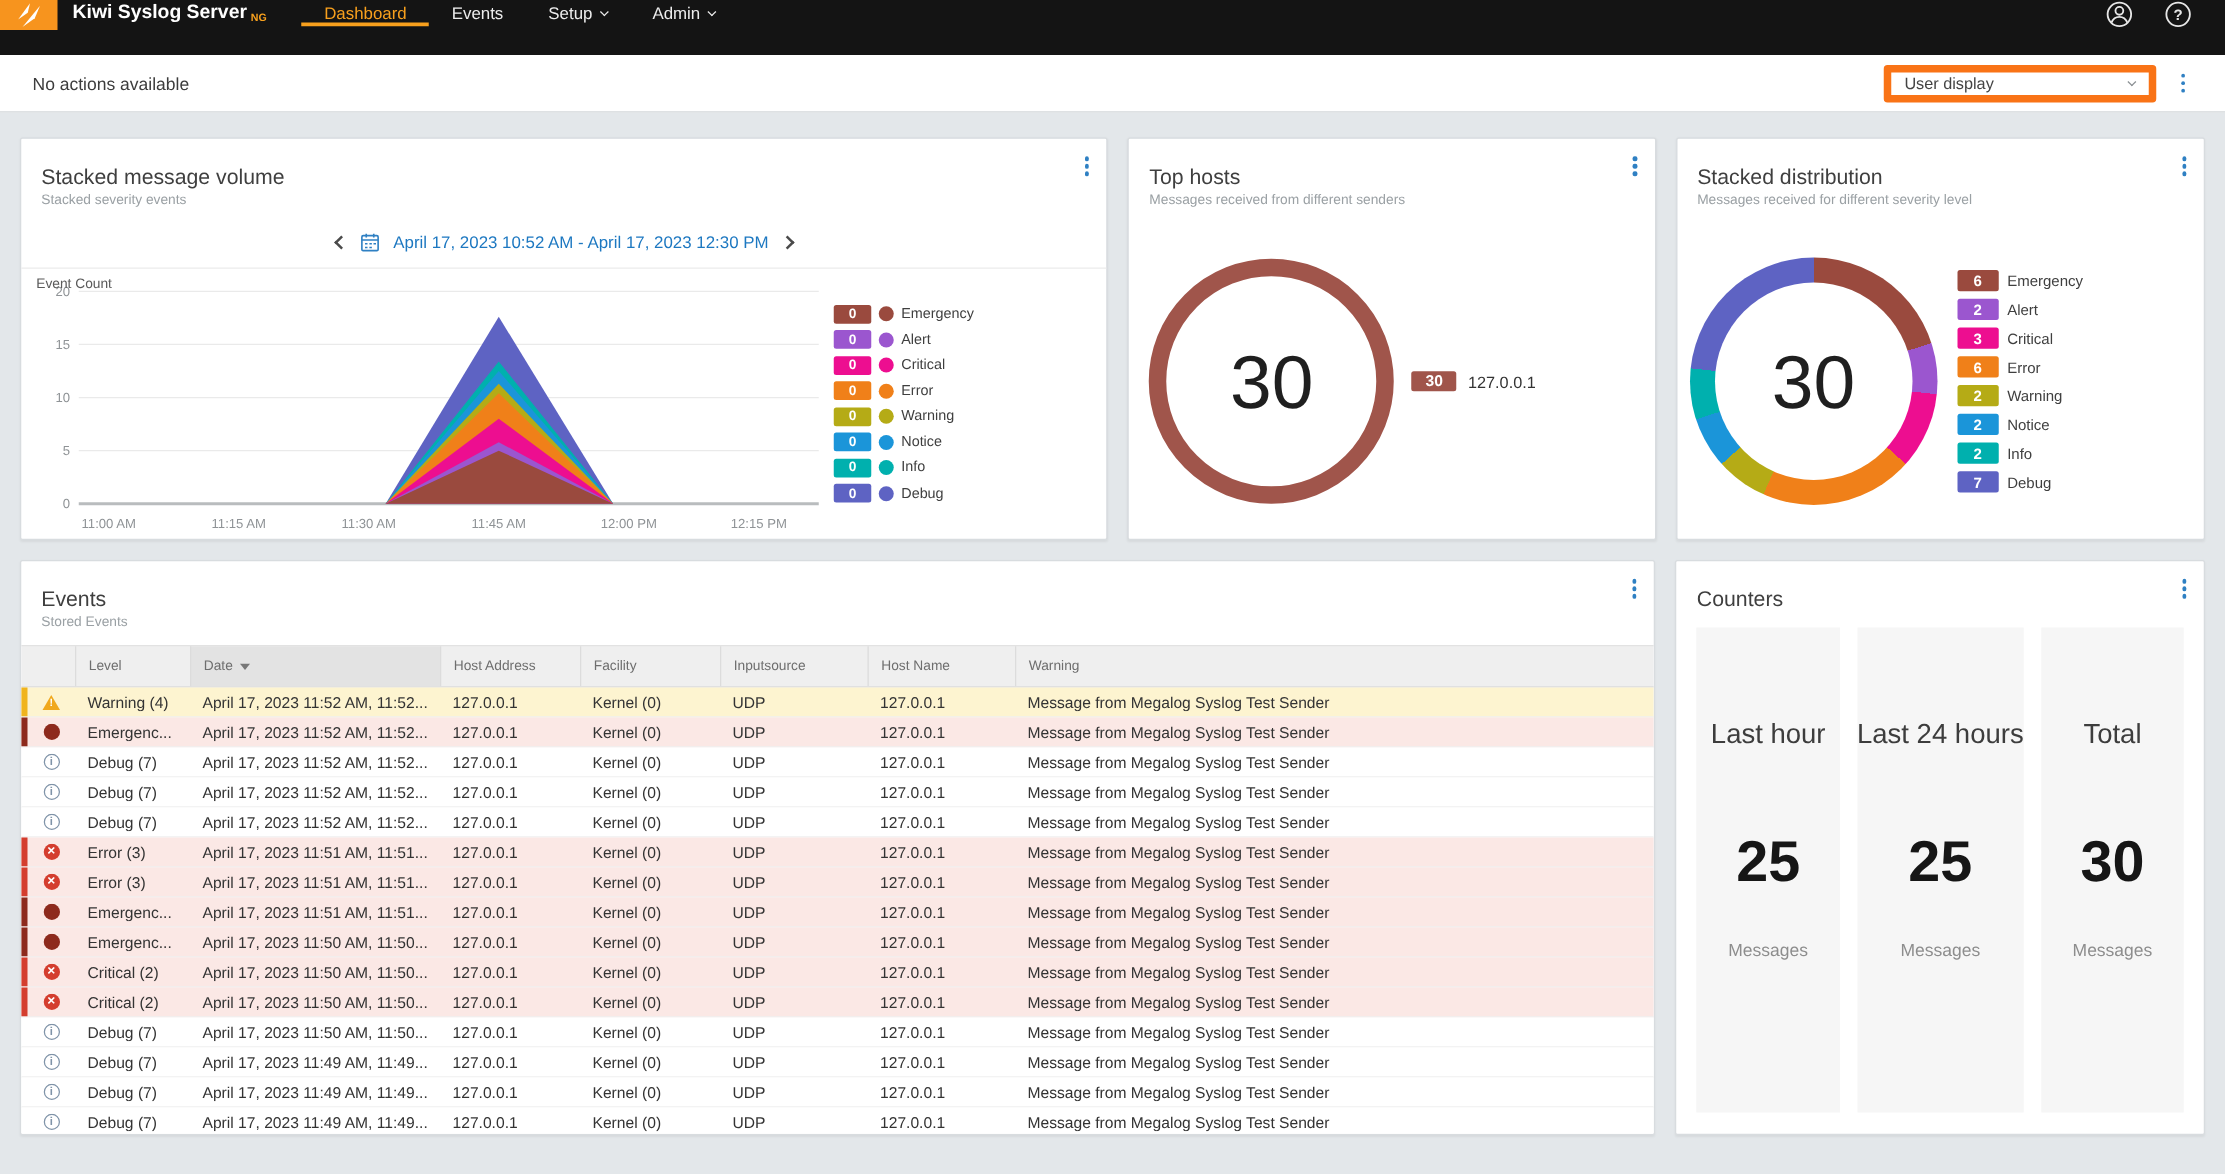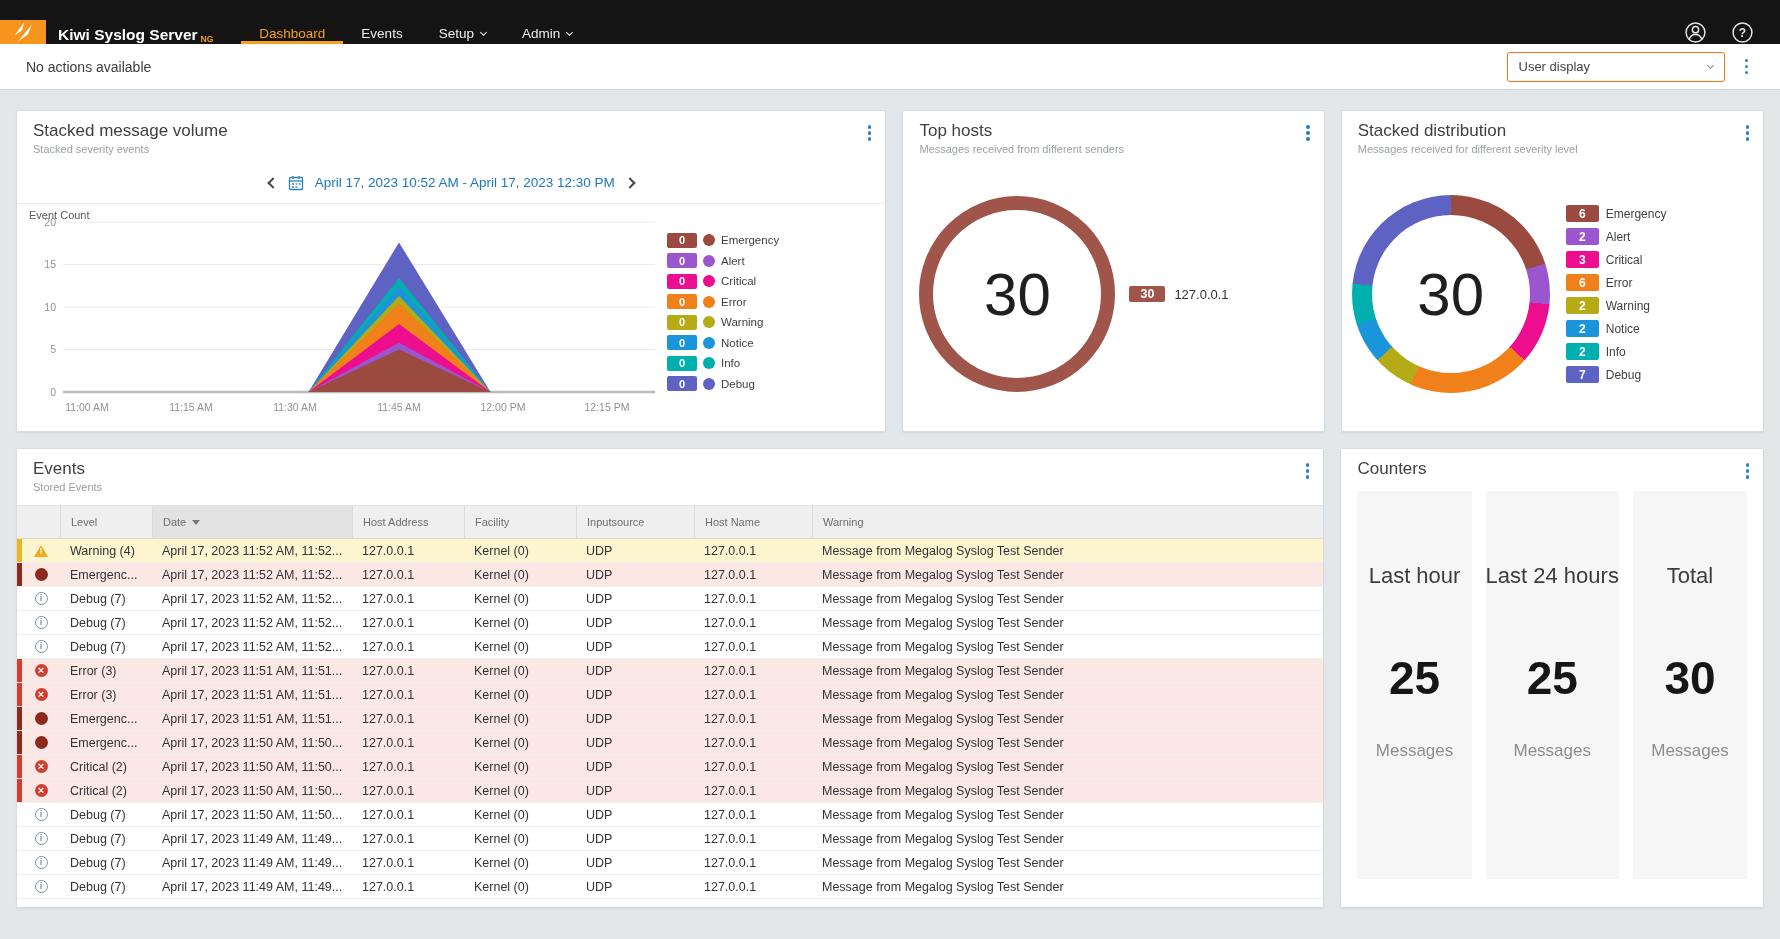--- a/index.html
+++ b/index.html
@@ -1,44 +1,44 @@
 <!DOCTYPE html>
 <html><head>
 <meta charset="utf-8">
 <style>
   *{box-sizing:border-box;margin:0;padding:0}
   html,body{width:1780px;height:939px;overflow:hidden}
   body{background:#e3e7ea;font-family:"Liberation Sans",sans-serif;color:#333}
 
   
-  .topbar{height:44px;background:#141414;display:flex;align-items:flex-end}
+  .topbar{height:44px;background:#141414;display:flex;align-items:flex-start}
   .logo{width:46px;background:#f7941e;display:flex;align-items:center;justify-content:center;cursor:pointer}
   .brand{color:#fff;font-weight:700;font-size:15.5px;display:flex;align-items:center;margin-left:12px}
   .brand .badge{color:#f7a01e;font-size:8.5px;font-weight:700;margin-left:3px;align-self:flex-start;margin-top:9px}
   .nav{display:flex;margin-left:28px}
   .nav-item{display:flex;align-items:center;gap:7px;padding:0 18px;color:#ededed;font-size:13.5px;cursor:pointer;border-bottom:3px solid transparent;border-top:3px solid transparent}
   .nav-item.active{color:#f8a01d;border-bottom-color:#f8a01d}
   .chev{width:5px;height:5px;border-right:1.5px solid currentColor;border-bottom:1.5px solid currentColor;transform:rotate(45deg);margin-top:-3px}
   .top-icons{margin-left:auto;display:flex;align-items:center;gap:24px;margin-right:26px}
   .top-icon{cursor:pointer;display:flex}
 
   
   .actionbar{height:46px;background:#fff;border-bottom:1px solid #d3d7da;display:flex;align-items:center;padding:0 26px}
   .actionbar-msg{font-size:14px;color:#3c3c3c}
-  .select{margin-left:auto;width:218px;height:30px;border:1px solid #f97316;border-radius:3px;background:#fff;display:flex;align-items:center;justify-content:space-between;padding:0 11px;font-size:13px;color:#444;cursor:pointer}
+  .select{margin-left:auto;width:218px;height:30px;border:6px solid #f97316;border-radius:3px;background:#fff;display:flex;align-items:center;justify-content:space-between;padding:0 11px;font-size:13px;color:#444;cursor:pointer}
   .select .chev{color:#8a8f93;margin-top:-2px}
   .kebab{display:flex;flex-direction:column;gap:2.5px;padding:6px;cursor:pointer;margin-left:14px}
   .kebab i{width:3.5px;height:3.5px;border-radius:50%;background:#2f80c3;display:block}
 
   
   .main{padding:20px 16px}
   .row{display:flex;gap:16px}
   .row2{margin-top:16px}
   .card{background:#fff;border:1px solid #d8dcdf;border-radius:2px;box-shadow:0 1px 2px rgba(0,0,0,.06);position:relative}
-  .card-head{padding:10px 16px 4px}
+  .card-head{padding:21px 16px 4px}
   .card-title{font-size:17px;color:#3f3f3f}
   .card-sub{font-size:11px;color:#9aa0a4;margin-top:2px}
   .card-kebab{position:absolute;top:8px;right:8px}
 
   
   #card-stacked{width:872px;height:322px}
   .datebar{height:42px;border-bottom:1px solid #ececec;display:flex;align-items:center;justify-content:center;gap:11px;margin-top:3px}
   .dchev{width:8px;height:8px;border-left:2px solid #4a4a4a;border-bottom:2px solid #4a4a4a;cursor:pointer}
   .dchev.left{transform:rotate(45deg)}
   .dchev.right{transform:rotate(-135deg)}
@@ -100,21 +100,21 @@
   .ico-emg{width:13px;height:13px;border-radius:50%;background:#8d2a1d;display:inline-block}
   .ico-err{width:13px;height:13px;border-radius:50%;background:#d43d2e;color:#fff;font-size:11px;font-weight:700;display:inline-flex;align-items:center;justify-content:center;line-height:1}
   .ico-dbg{width:13px;height:13px;border-radius:50%;border:1.5px solid #7f93a8;color:#7f93a8;font-size:9px;font-weight:700;display:inline-flex;align-items:center;justify-content:center;line-height:1}
 
   
   #card-counters{width:424px;height:460px}
   .panels{display:flex;gap:14px;padding:8px 16px 16px;height:calc(100% - 46px)}
   .panel{flex:1;background:#f6f6f6;display:flex;flex-direction:column;align-items:center}
   .panel-label{margin-top:72px;font-size:22px;color:#3d3d3d;white-space:nowrap}
   .panel-value{margin-top:62px;font-size:46px;font-weight:700;color:#161616}
-  .panel-unit{margin-top:36px;font-size:17px;color:#8d8d8d}
+  .panel-unit{margin-top:36px;font-size:14px;color:#8d8d8d}
 </style>
 </head>
 <body>
 
 <div class="topbar">
   <div class="logo">
     <svg width="24" height="24" viewBox="0 0 24 24">
       <path d="M3.5 15.5 L13 2.5 L11.2 10.2 Z" fill="#fff"></path>
       <path d="M7 21.5 L21 4.5 L16.8 14.5 Z" fill="#fff"></path>
     </svg>

